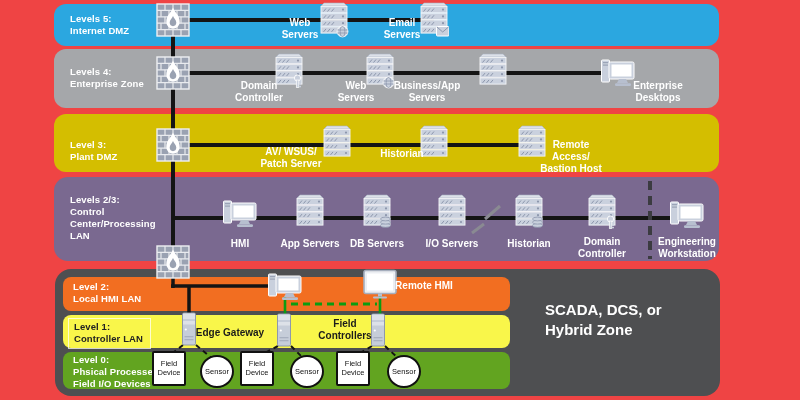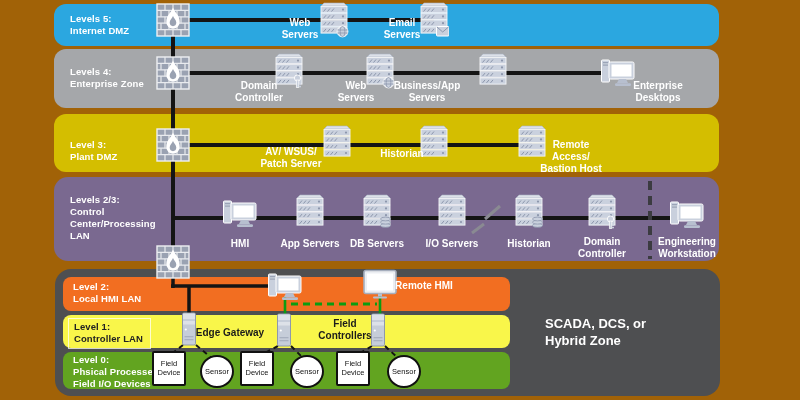--- a/index.html
+++ b/index.html
@@ -1,24 +1,24 @@
 <!DOCTYPE html>
 <html><head>
 <meta charset="utf-8">
 <style>
   html,body{margin:0;padding:0;background:#fff;}
-  #stage{position:relative;width:800px;height:400px;background:#a16207;overflow:hidden;
+  #stage{position:relative;width:800px;height:400px;background:#ef4444;overflow:hidden;
          font-family:"Liberation Sans",sans-serif;}
   .zone{position:absolute;border-radius:12px;}
   .zone-inner{position:absolute;border-radius:8px;}
   .zh{position:absolute;color:#ffffff;font-weight:bold;font-size:9.5px;line-height:1.25;
       white-space:pre-line;letter-spacing:.1px;}
   .zh-dark{color:#222222;border:1px solid rgba(255,255,250,.75);padding:2px 7px 3px 5px;}
-  .scada-label{position:absolute;color:#ffffff;font-weight:bold;font-size:13px;line-height:1.3;
-      white-space:pre-line;margin-top:16px;}
+  .scada-label{position:absolute;color:#ffffff;font-weight:bold;font-size:15px;line-height:1.3;
+      white-space:pre-line;}
   .cap{position:absolute;transform:translateX(-50%);color:#ffffff;font-weight:bold;
       font-size:10px;line-height:1.18;text-align:center;white-space:pre-line;}
   .cap-dark{color:#1b1b1b;}
   .node-icon{position:absolute;}
   .field-device{position:absolute;width:30px;height:31px;background:#ffffff;border:2px solid #111;
       border-radius:2px;display:flex;align-items:center;justify-content:center;text-align:center;
       font-size:7.5px;font-weight:normal;color:#111;line-height:1.1;white-space:pre-line;}
   .sensor{position:absolute;width:30px;height:29px;background:#ffffff;border:2px solid #111;
       border-radius:50%;display:flex;align-items:center;justify-content:center;text-align:center;
       font-size:7.5px;color:#111;}

